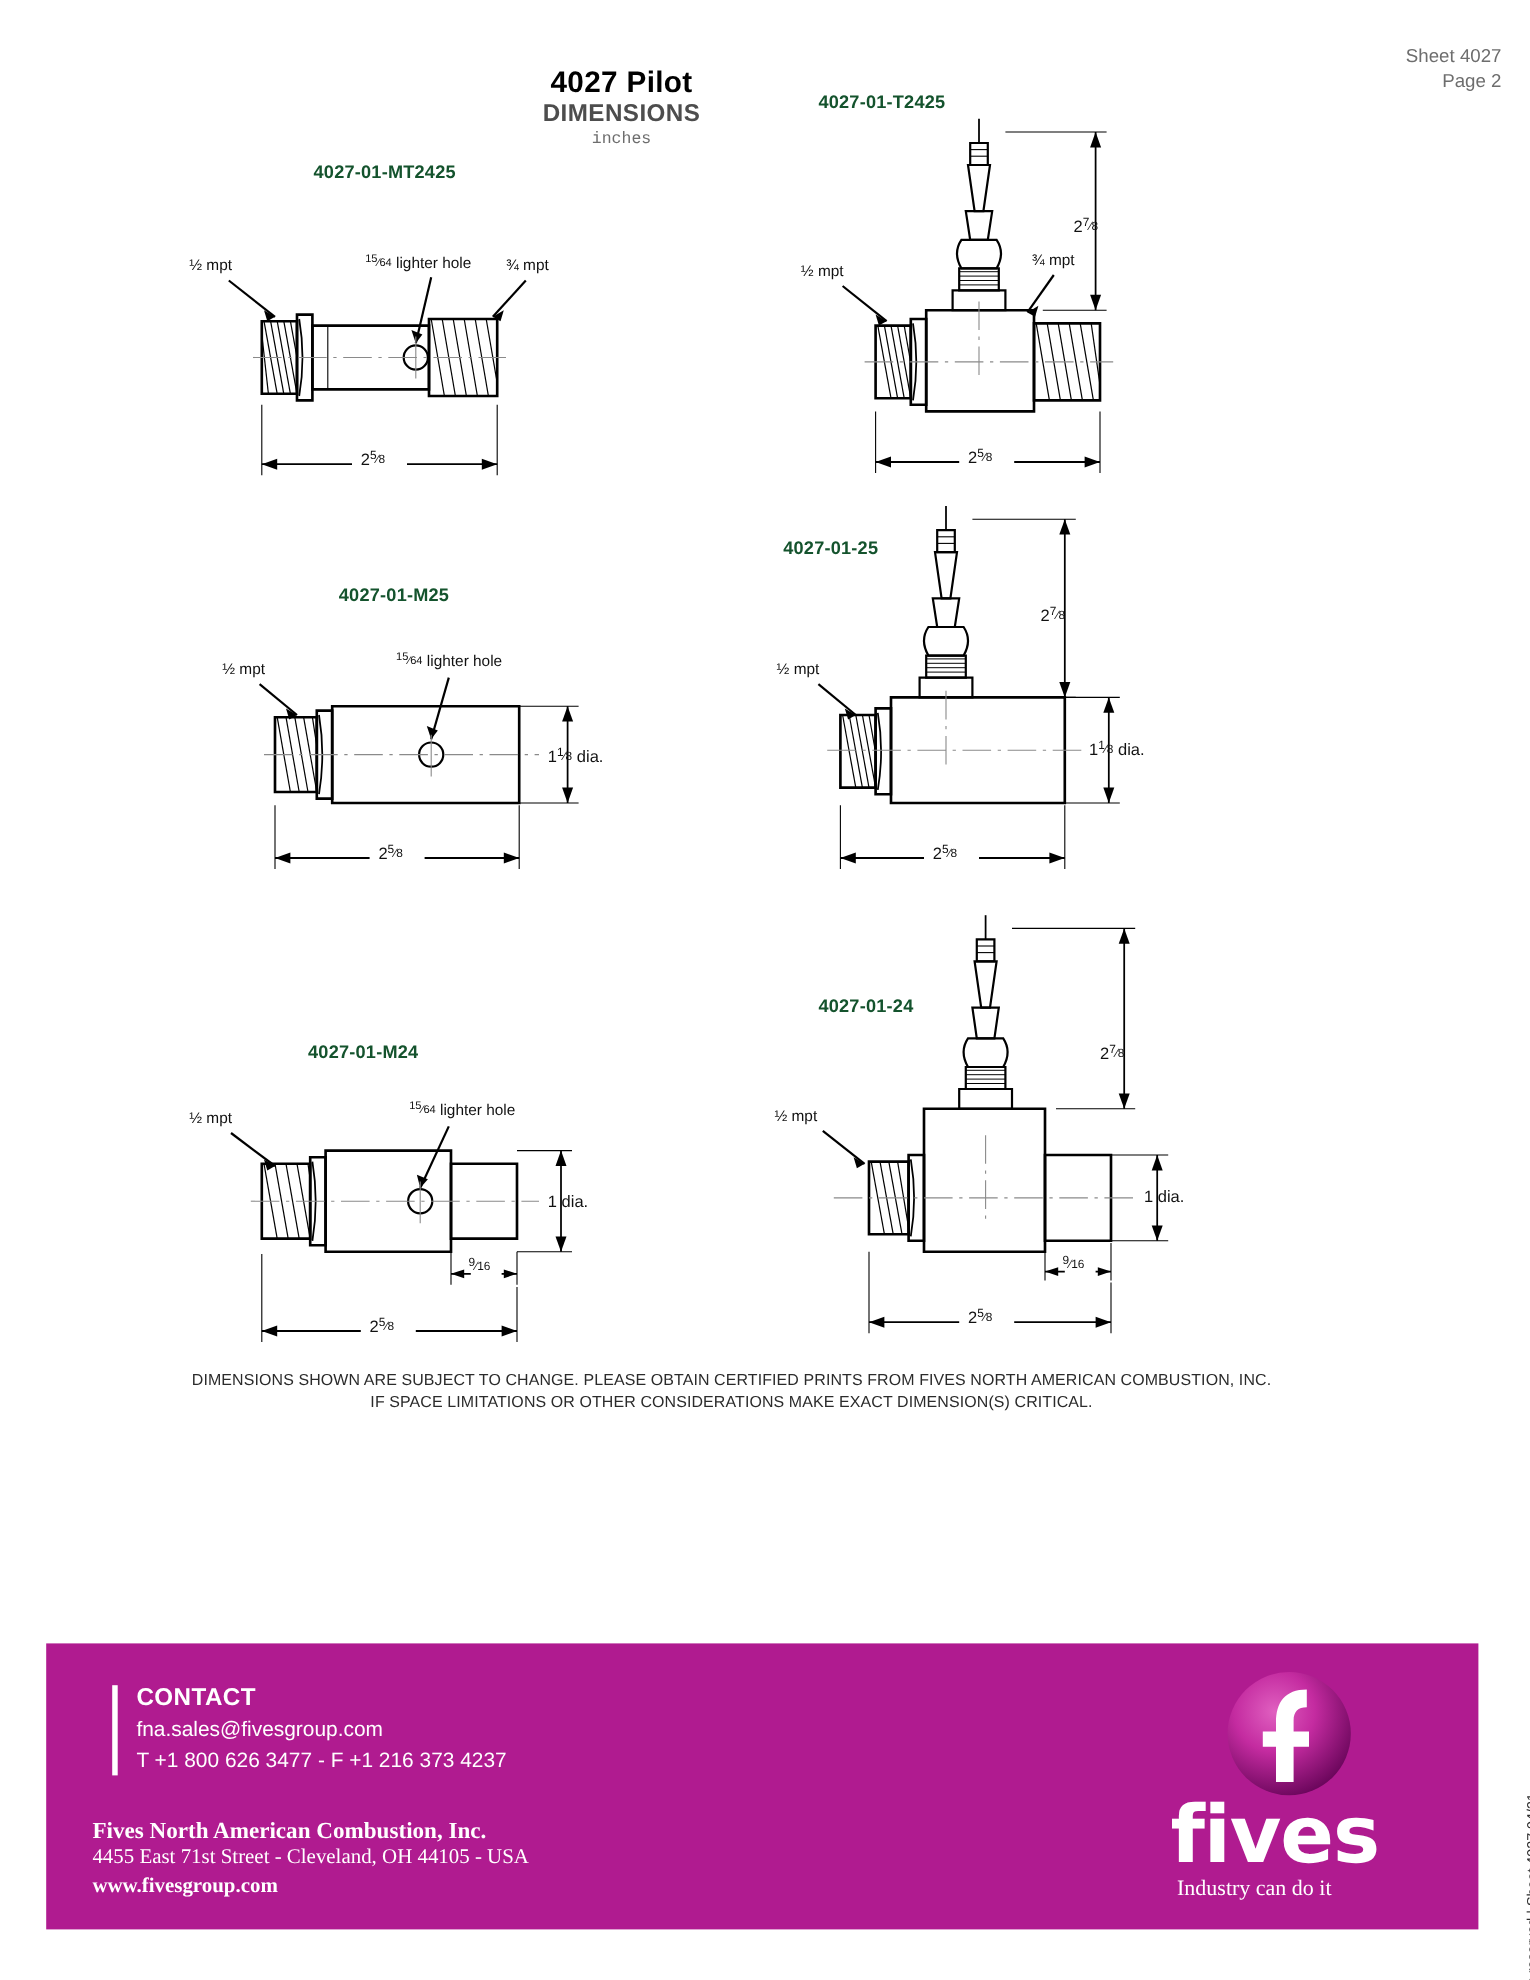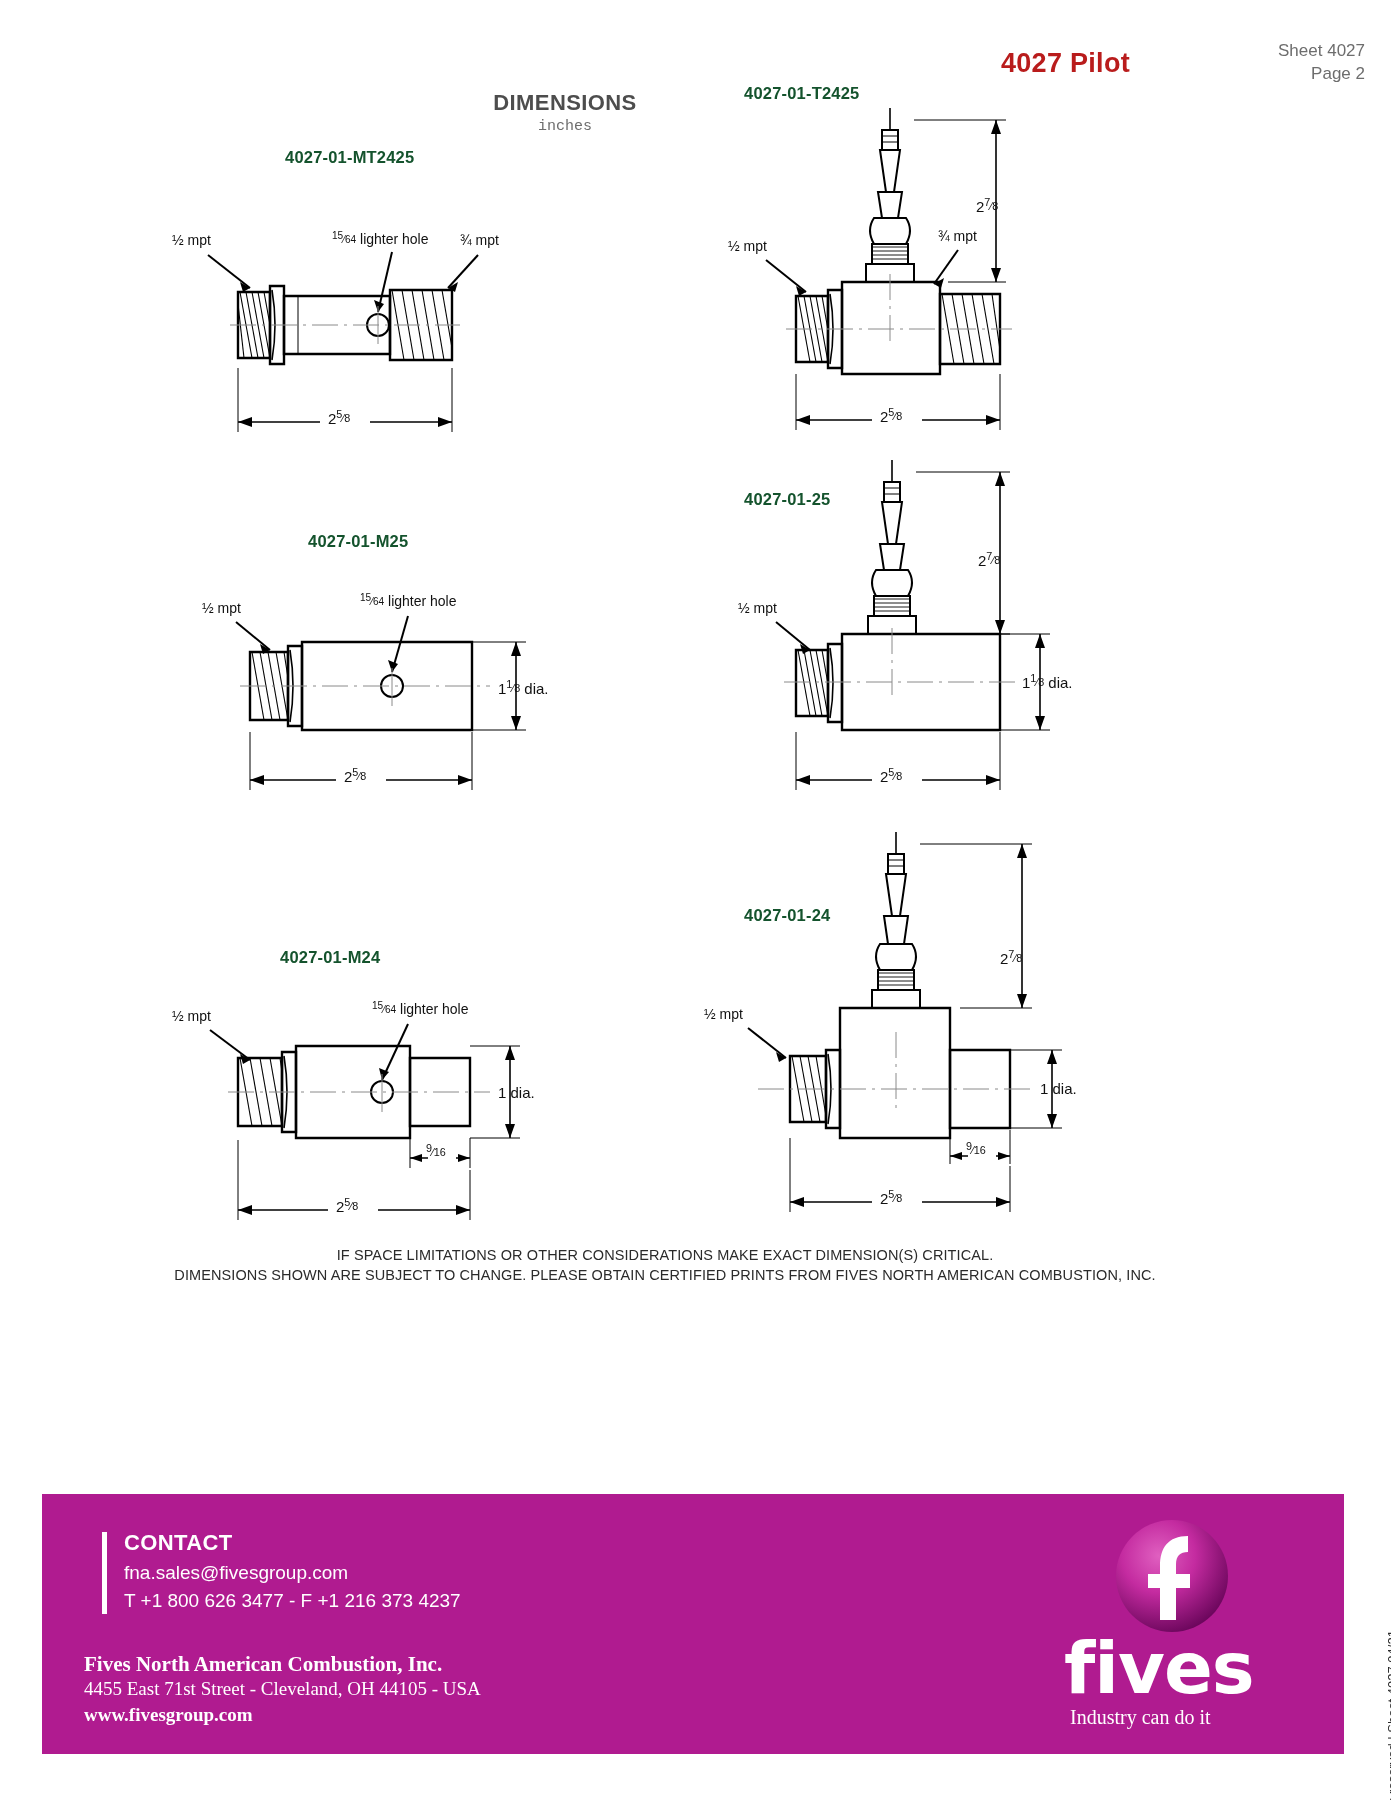--- a/index.html
+++ b/index.html
@@ -12,22 +12,22 @@
   .page { position: relative; width: 1391px; height: 1800px; background:#fff; }
 
   
   .sheet-head {
     position: absolute; top: 40px; right: 26px;
     text-align: right; color:#6d6d6d;
     font-size: 17px; line-height: 1.35;
   }
 
   .doc-title {
-    position:absolute; top:48px; left:0; width:1130px;
-    text-align:right; font-size:27px; font-weight:700; color:#b91c1c;
+    position:absolute; top:60px; left:0; width:1130px;
+    text-align:center; font-size:27px; font-weight:700; color:#000000;
     letter-spacing:.3px;
   }
   .doc-sub {
     position:absolute; top:90px; left:0; width:1130px;
     text-align:center; font-size:22px; font-weight:600; color:#4d4d4d;
     letter-spacing:.4px;
   }
   .doc-sub2 {
     position:absolute; top:118px; left:0; width:1130px;
     text-align:center; font-size:15px; color:#6d6d6d;font-family:Liberation Mono, monospace;
@@ -317,21 +317,21 @@
     </svg>
 
     <div class="dimtext" style="left:338px; top:158px;">
       <span>1</span><span class="frac"><sup>1</sup>⁄<sub>8</sub></span><span> dia.</span>
     </div>
     <div class="dimtext" style="left:184px; top:246px;">
       <span>2</span><span class="frac"><sup>5</sup>⁄<sub>8</sub></span>
     </div>
   </div>
 
-  <div class="fig" style="left:700px; top:450px; width:440px; height:360px;">
+  <div class="fig" style="left:668px; top:450px; width:440px; height:360px;">
     <div class="fig-title" style="left:44px; top:40px;">4027-01-25</div>
 
     <div class="callout" style="left:38px; top:150px;">½ mpt</div>
 
     <svg width="440" height="360">
       <line x1="76" y1="172" x2="110" y2="200" stroke="#000" stroke-width="2"></line>
       <polygon points="110,200 100,194 103,204" fill="#000"></polygon>
 
       <line x1="192" y1="10" x2="192" y2="32" stroke="#000" stroke-width="1.6"></line>
       <path d="M184,32 L184,52 L200,52 L200,32 Z" fill="none" stroke="#000" stroke-width="2"></path>
@@ -533,22 +533,22 @@
     <div class="dimtext" style="left:340px; top:260px;">1 dia.</div>
     <div class="dimtext" style="left:266px; top:320px;">
       <span class="frac"><sup>9</sup>⁄<sub>16</sub></span>
     </div>
     <div class="dimtext" style="left:180px; top:368px;">
       <span>2</span><span class="frac"><sup>5</sup>⁄<sub>8</sub></span>
     </div>
   </div>
 
   <div class="disclaimer">
+    <div>DIMENSIONS SHOWN ARE SUBJECT TO CHANGE. PLEASE OBTAIN CERTIFIED PRINTS FROM FIVES NORTH AMERICAN COMBUSTION, INC.</div>
     <div>IF SPACE LIMITATIONS OR OTHER CONSIDERATIONS MAKE EXACT DIMENSION(S) CRITICAL.</div>
-    <div>DIMENSIONS SHOWN ARE SUBJECT TO CHANGE. PLEASE OBTAIN CERTIFIED PRINTS FROM FIVES NORTH AMERICAN COMBUSTION, INC.</div>
   </div>
 
   <div class="footer">
     <div class="contact-bar"></div>
     <div class="contact-head">CONTACT</div>
     <div class="contact-mail">fna.sales@fivesgroup.com</div>
     <div class="contact-tel">T +1 800 626 3477 - F +1 216 373 4237</div>
 
     <div class="company">Fives North American Combustion, Inc.</div>
     <div class="address">4455 East 71st Street - Cleveland, OH 44105 - USA</div>

